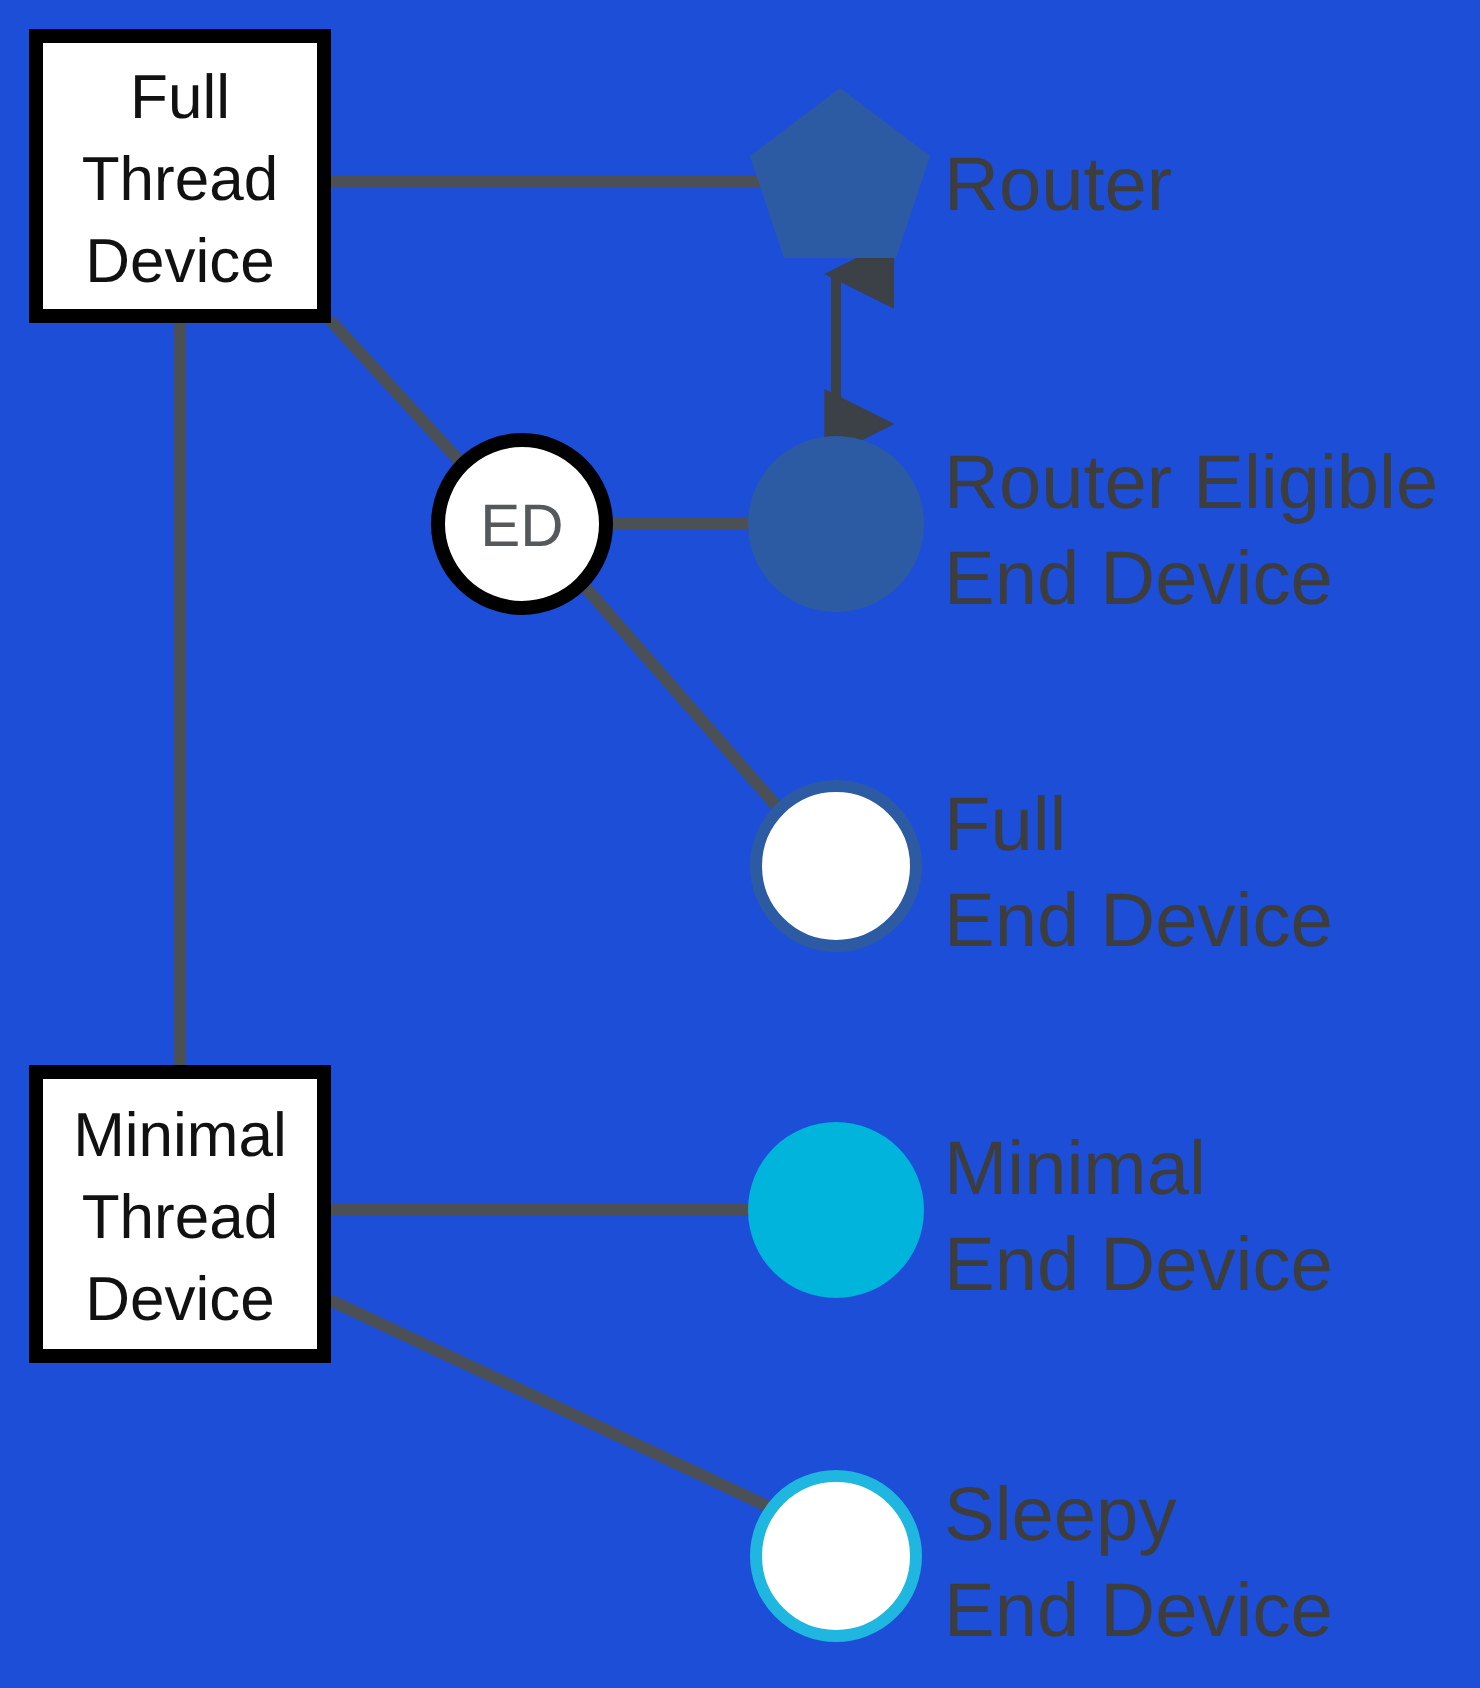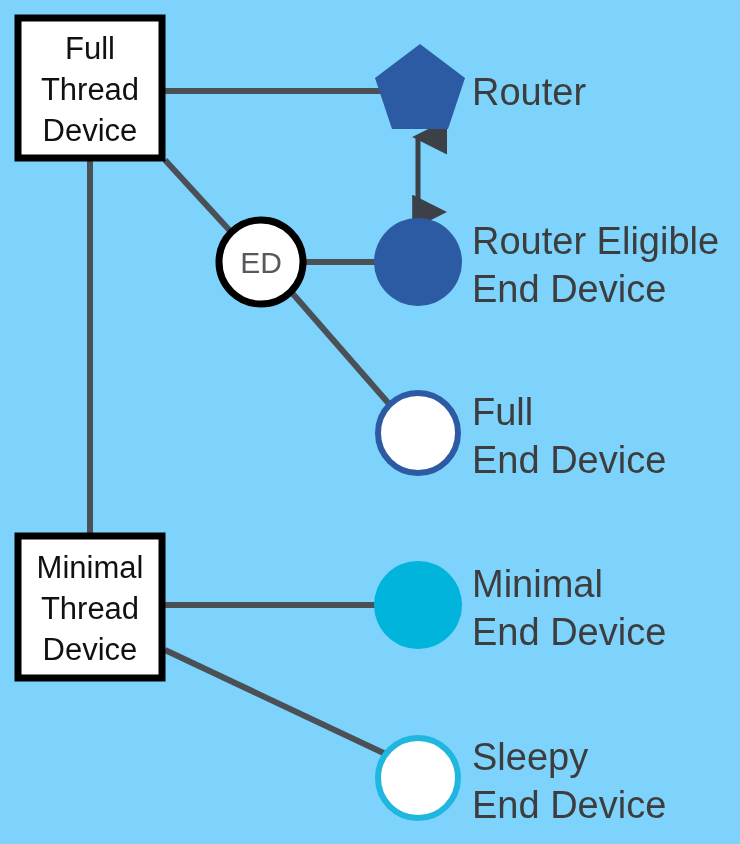--- a/index.html
+++ b/index.html
@@ -8,21 +8,21 @@
     padding: 0;
     background: #ffffff;
   }
   body {
     font-family: "Liberation Sans", "DejaVu Sans", sans-serif;
   }
   #diagram-root {
     position: relative;
     width: 740px;
     height: 844px;
-    background: #7dd3fc;
+    background: #1d4ed8;
     overflow: hidden;
   }
   #diagram-svg {
     position: absolute;
     top: 0;
     left: 0;
     width: 740px;
     height: 844px;
     display: block;
   }

